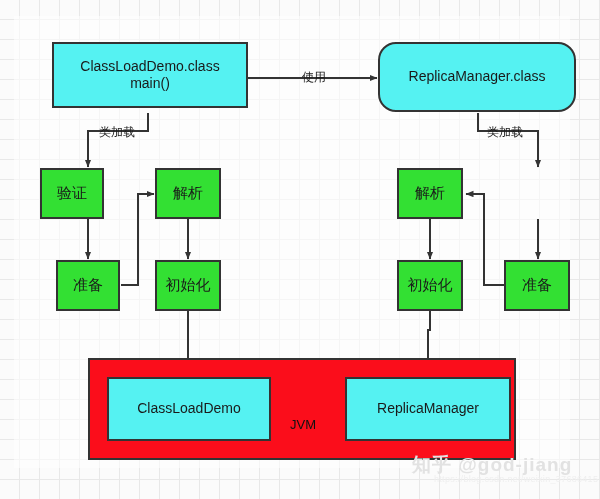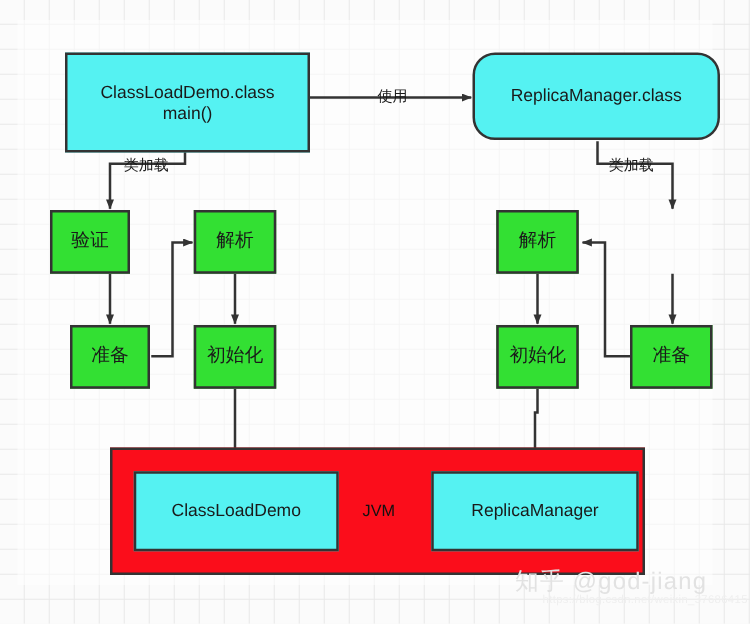--- a/index.html
+++ b/index.html
@@ -112,32 +112,32 @@
 
     <path d="M430,311 L430,330 L428,330 L428,378" stroke="#333333" stroke-width="2" fill="none" marker-end="url(#arrow)"></path>
   </svg>
 
   <div class="edge-label" style="left:302px; top:69px;">使用</div>
   <div class="edge-label" style="left:99px; top:124px;">类加载</div>
   <div class="edge-label" style="left:487px; top:124px;">类加载</div>
 
   <div class="jvm-box" style="left:88px; top:358px; width:428px; height:102px;"></div>
   <div class="node cyan-inner" style="left:107px; top:377px; width:164px; height:64px; font-size:14px; border-width:2px;">ClassLoadDemo</div>
-  <div class="jvm-label" style="left:290px; top:401px;">JVM</div>
+  <div class="jvm-label" style="left:290px; top:417px;">JVM</div>
   <div class="node cyan-inner" style="left:345px; top:377px; width:166px; height:64px; font-size:14px; border-width:2px;">ReplicaManager</div>
 
-  <div class="node cyan" style="left:52px; top:42px; width:196px; height:80px; font-size:14px;">ClassLoadDemo.class
+  <div class="node cyan" style="left:52px; top:42px; width:196px; height:66px; font-size:14px;">ClassLoadDemo.class
 main()</div>
   <div class="node cyan" style="left:378px; top:42px; width:198px; height:70px; font-size:14px;border-radius:18px;">ReplicaManager.class</div>
 
   <div class="node green" style="left:40px; top:168px; width:64px; height:51px; font-size:15px;">验证</div>
   <div class="node green" style="left:56px; top:260px; width:64px; height:51px; font-size:15px;">准备</div>
   <div class="node green" style="left:155px; top:168px; width:66px; height:51px; font-size:15px;">解析</div>
   <div class="node green" style="left:155px; top:260px; width:66px; height:51px; font-size:15px;">初始化</div>
 
   <div class="node green" style="left:504px; top:260px; width:66px; height:51px; font-size:15px;">准备</div>
   <div class="node green" style="left:397px; top:168px; width:66px; height:51px; font-size:15px;">解析</div>
   <div class="node green" style="left:397px; top:260px; width:66px; height:51px; font-size:15px;">初始化</div>
 
-  <div class="wm wm-main" style="left:412px; top:452px;">知乎 @god-jiang</div>
+  <div class="wm wm-main" style="left:412px; top:452px;font-weight:bold;">知乎 @god-jiang</div>
   <div class="wm wm-sub" style="left:434px; top:474px;text-align:center;">https://blog.csdn.net/weixin_37686415</div>
 
 </div>
 
 </body></html>

